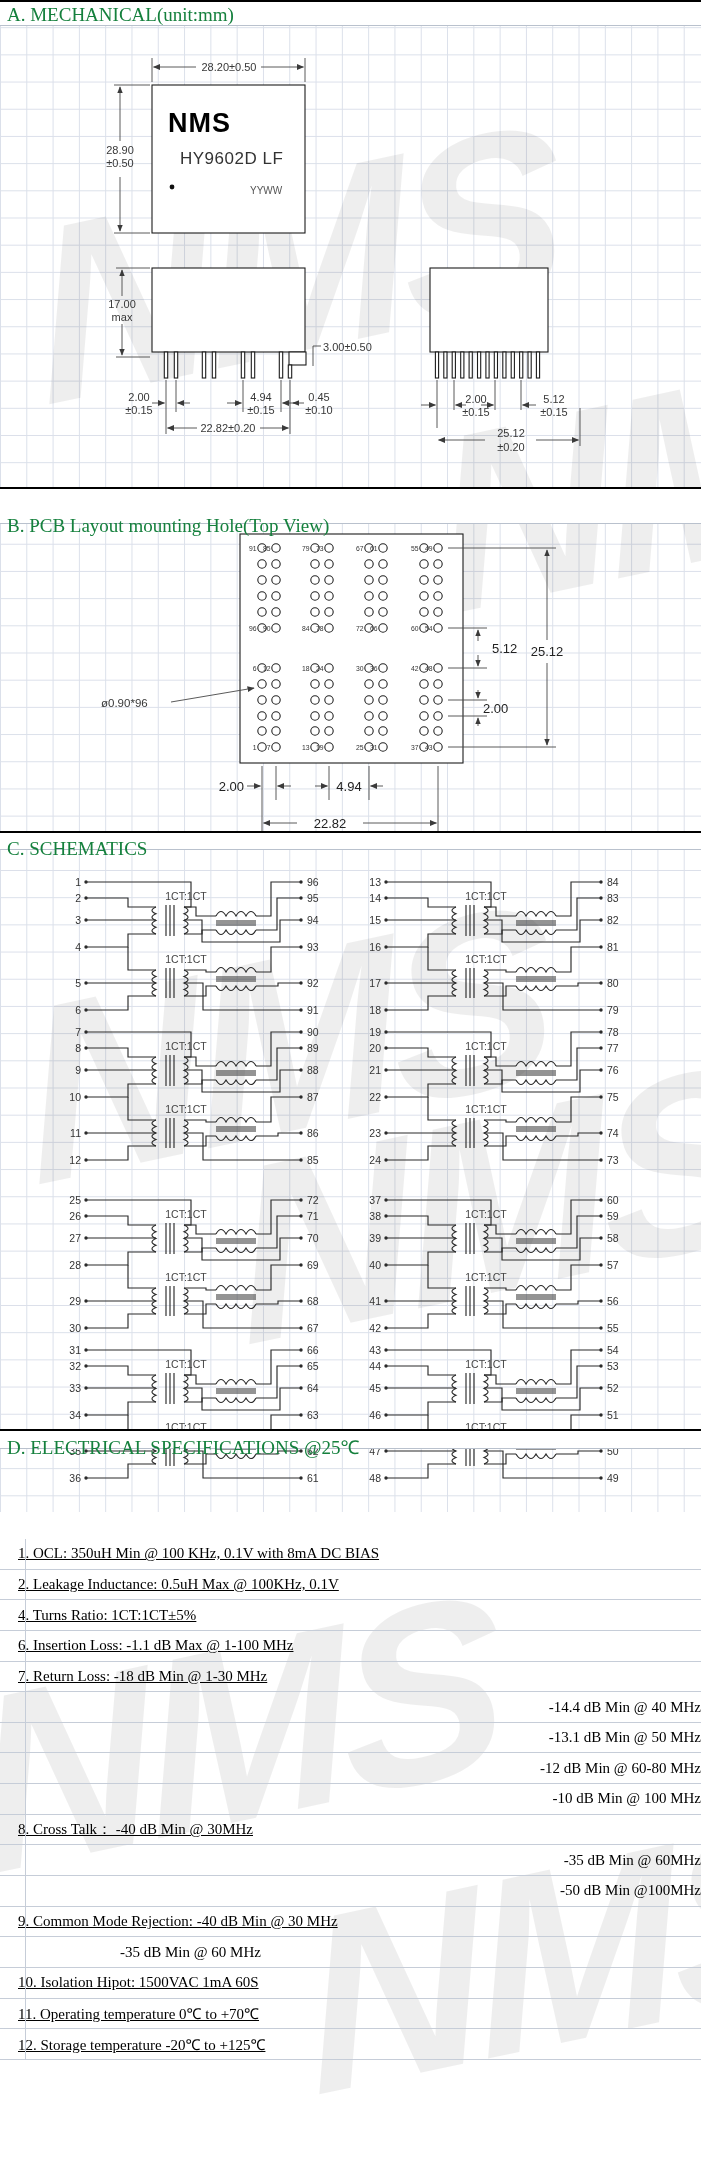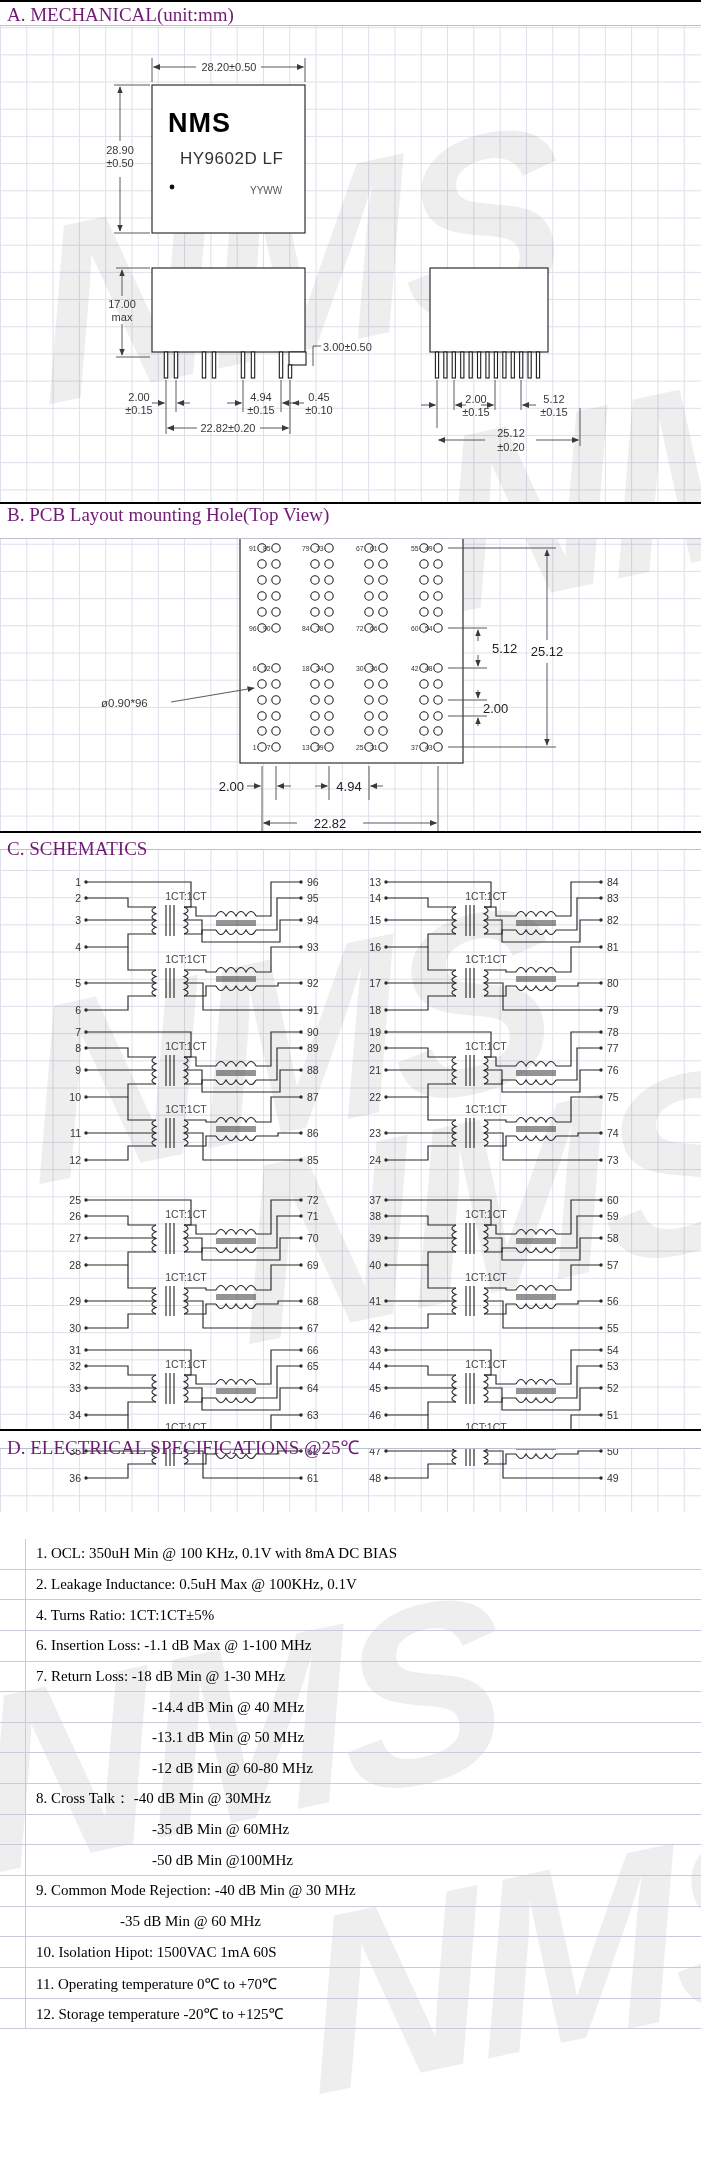--- a/index.html
+++ b/index.html
@@ -9,56 +9,56 @@
     background-image:linear-gradient(to right,#dbe0ea 1px,transparent 1px),
                      linear-gradient(to bottom,#dbe0ea 1px,transparent 1px);
     background-size:26.3px 27.2px;}
   .wm{position:absolute;z-index:1;font-family:"Liberation Sans",sans-serif;
       font-weight:bold;font-style:italic;font-size:250px;letter-spacing:-8px;
       color:rgba(0,0,0,0.065);transform:rotate(-12deg) skewX(-6deg);
       pointer-events:none;white-space:nowrap;}
   .layer{position:absolute;left:0;z-index:2;}
   .sect{position:absolute;left:0;width:701px;background:#fff;z-index:3;
         border-top:2px solid #000;border-bottom:1px solid #b9c1cd;
-        font-family:"Liberation Serif",serif;font-size:19px;color:#701a75;
+        font-family:"Liberation Serif",serif;font-size:19px;color:#15803d;
         box-sizing:border-box;padding-left:7px;}
   svg text{font-family:"Liberation Sans",sans-serif;}
   .lnf{stroke:#1c1c1c;stroke-width:1.1;fill:#fff;}
   .dm{stroke:#474747;stroke-width:0.9;fill:none;}
   .dim{font-size:11px;fill:#383838;}
   .dim2{font-size:13px;fill:#222;}
   .holelbl{font-size:6.8px;fill:#333;}
   .brand{font-size:27px;font-weight:bold;letter-spacing:1px;fill:#000;}
   .model{font-size:17px;fill:#333;letter-spacing:0.5px;}
   .datecode{font-size:10px;fill:#555;}
   .sch-group{position:absolute;z-index:2;width:260px;height:152px;}
   .sw{stroke:#2a2a2a;stroke-width:1.15;fill:none;}
   .spin{font-size:10.5px;fill:#333;}
   .slbl{font-size:10.5px;fill:#444;}
   #specs{position:absolute;top:1539px;left:0;width:701px;z-index:2;}
   .spec-row{height:30.65px;border-bottom:1px solid #c6cdd8;position:relative;
     font-family:"Liberation Serif",serif;font-size:15px;color:#000;
     display:flex;align-items:center;box-sizing:border-box;}
   .spec-row::before{content:"";position:absolute;left:25px;top:0;bottom:0;width:1px;background:#c6cdd8;}
-  .ind0{padding-left:36px;} .ind1{padding-left:152px;} .ind2{padding-left:120px;}
+  .ind0{padding-left:18px;text-decoration:underline;} .ind1{padding-left:152px;justify-content:flex-end;} .ind2{padding-left:120px;}
 </style>
 </head>
 <body>
 
 <div class="grid-bg"></div>
 
 <div class="wm" style="left:30px;top:120px">NMS</div>
 <div class="wm" style="left:430px;top:330px">NMS</div>
 <div class="wm" style="left:20px;top:900px">NMS</div>
 <div class="wm" style="left:230px;top:1060px">NMS</div>
 <div class="wm" style="left:-30px;top:1590px">NMS</div>
 <div class="wm" style="left:300px;top:1810px">NMS</div>
 
 <div class="sect" style="top:0;height:26px;padding-top:2px">A. MECHANICAL(unit:mm)</div>
-<div class="sect" style="top:502px;height:37px;padding-top:0">B. PCB Layout mounting Hole(Top View)</div>
+<div class="sect" style="top:487px;height:37px;padding-top:26px">B. PCB Layout mounting Hole(Top View)</div>
 <div class="sect" style="top:831px;height:19px;padding-top:5px">C. SCHEMATICS</div>
 <div class="sect" style="top:1429px;height:20px;padding-top:3px">D. ELECTRICAL SPECIFICATIONS @25℃</div>
 
 <svg class="layer" style="top:0" width="701" height="500" viewBox="0 0 701 500">
   <defs>
     <marker id="ar" viewBox="0 0 10 10" refX="9" refY="5" markerWidth="8" markerHeight="8" orient="auto">
       <path d="M0,1 L10,5 L0,9 z" fill="#3a3a3a"></path>
     </marker>
   </defs>
 
@@ -872,20 +872,23 @@
     </div>
     <div class="spec-row ind1">
       <span>-14.4 dB Min @ 40 MHz</span>
     </div>
     <div class="spec-row ind1">
       <span>-13.1 dB Min @ 50 MHz</span>
     </div>
     <div class="spec-row ind1">
       <span>-12 dB Min @ 60-80 MHz</span>
     </div>
+    <div class="spec-row ind1">
+      <span>-10 dB Min @ 100 MHz</span>
+    </div>
     <div class="spec-row ind0">
       <span>8. Cross Talk：  -40 dB Min @ 30MHz</span>
     </div>
     <div class="spec-row ind1">
       <span>-35 dB Min @ 60MHz</span>
     </div>
     <div class="spec-row ind1">
       <span>-50 dB Min @100MHz</span>
     </div>
     <div class="spec-row ind0">

